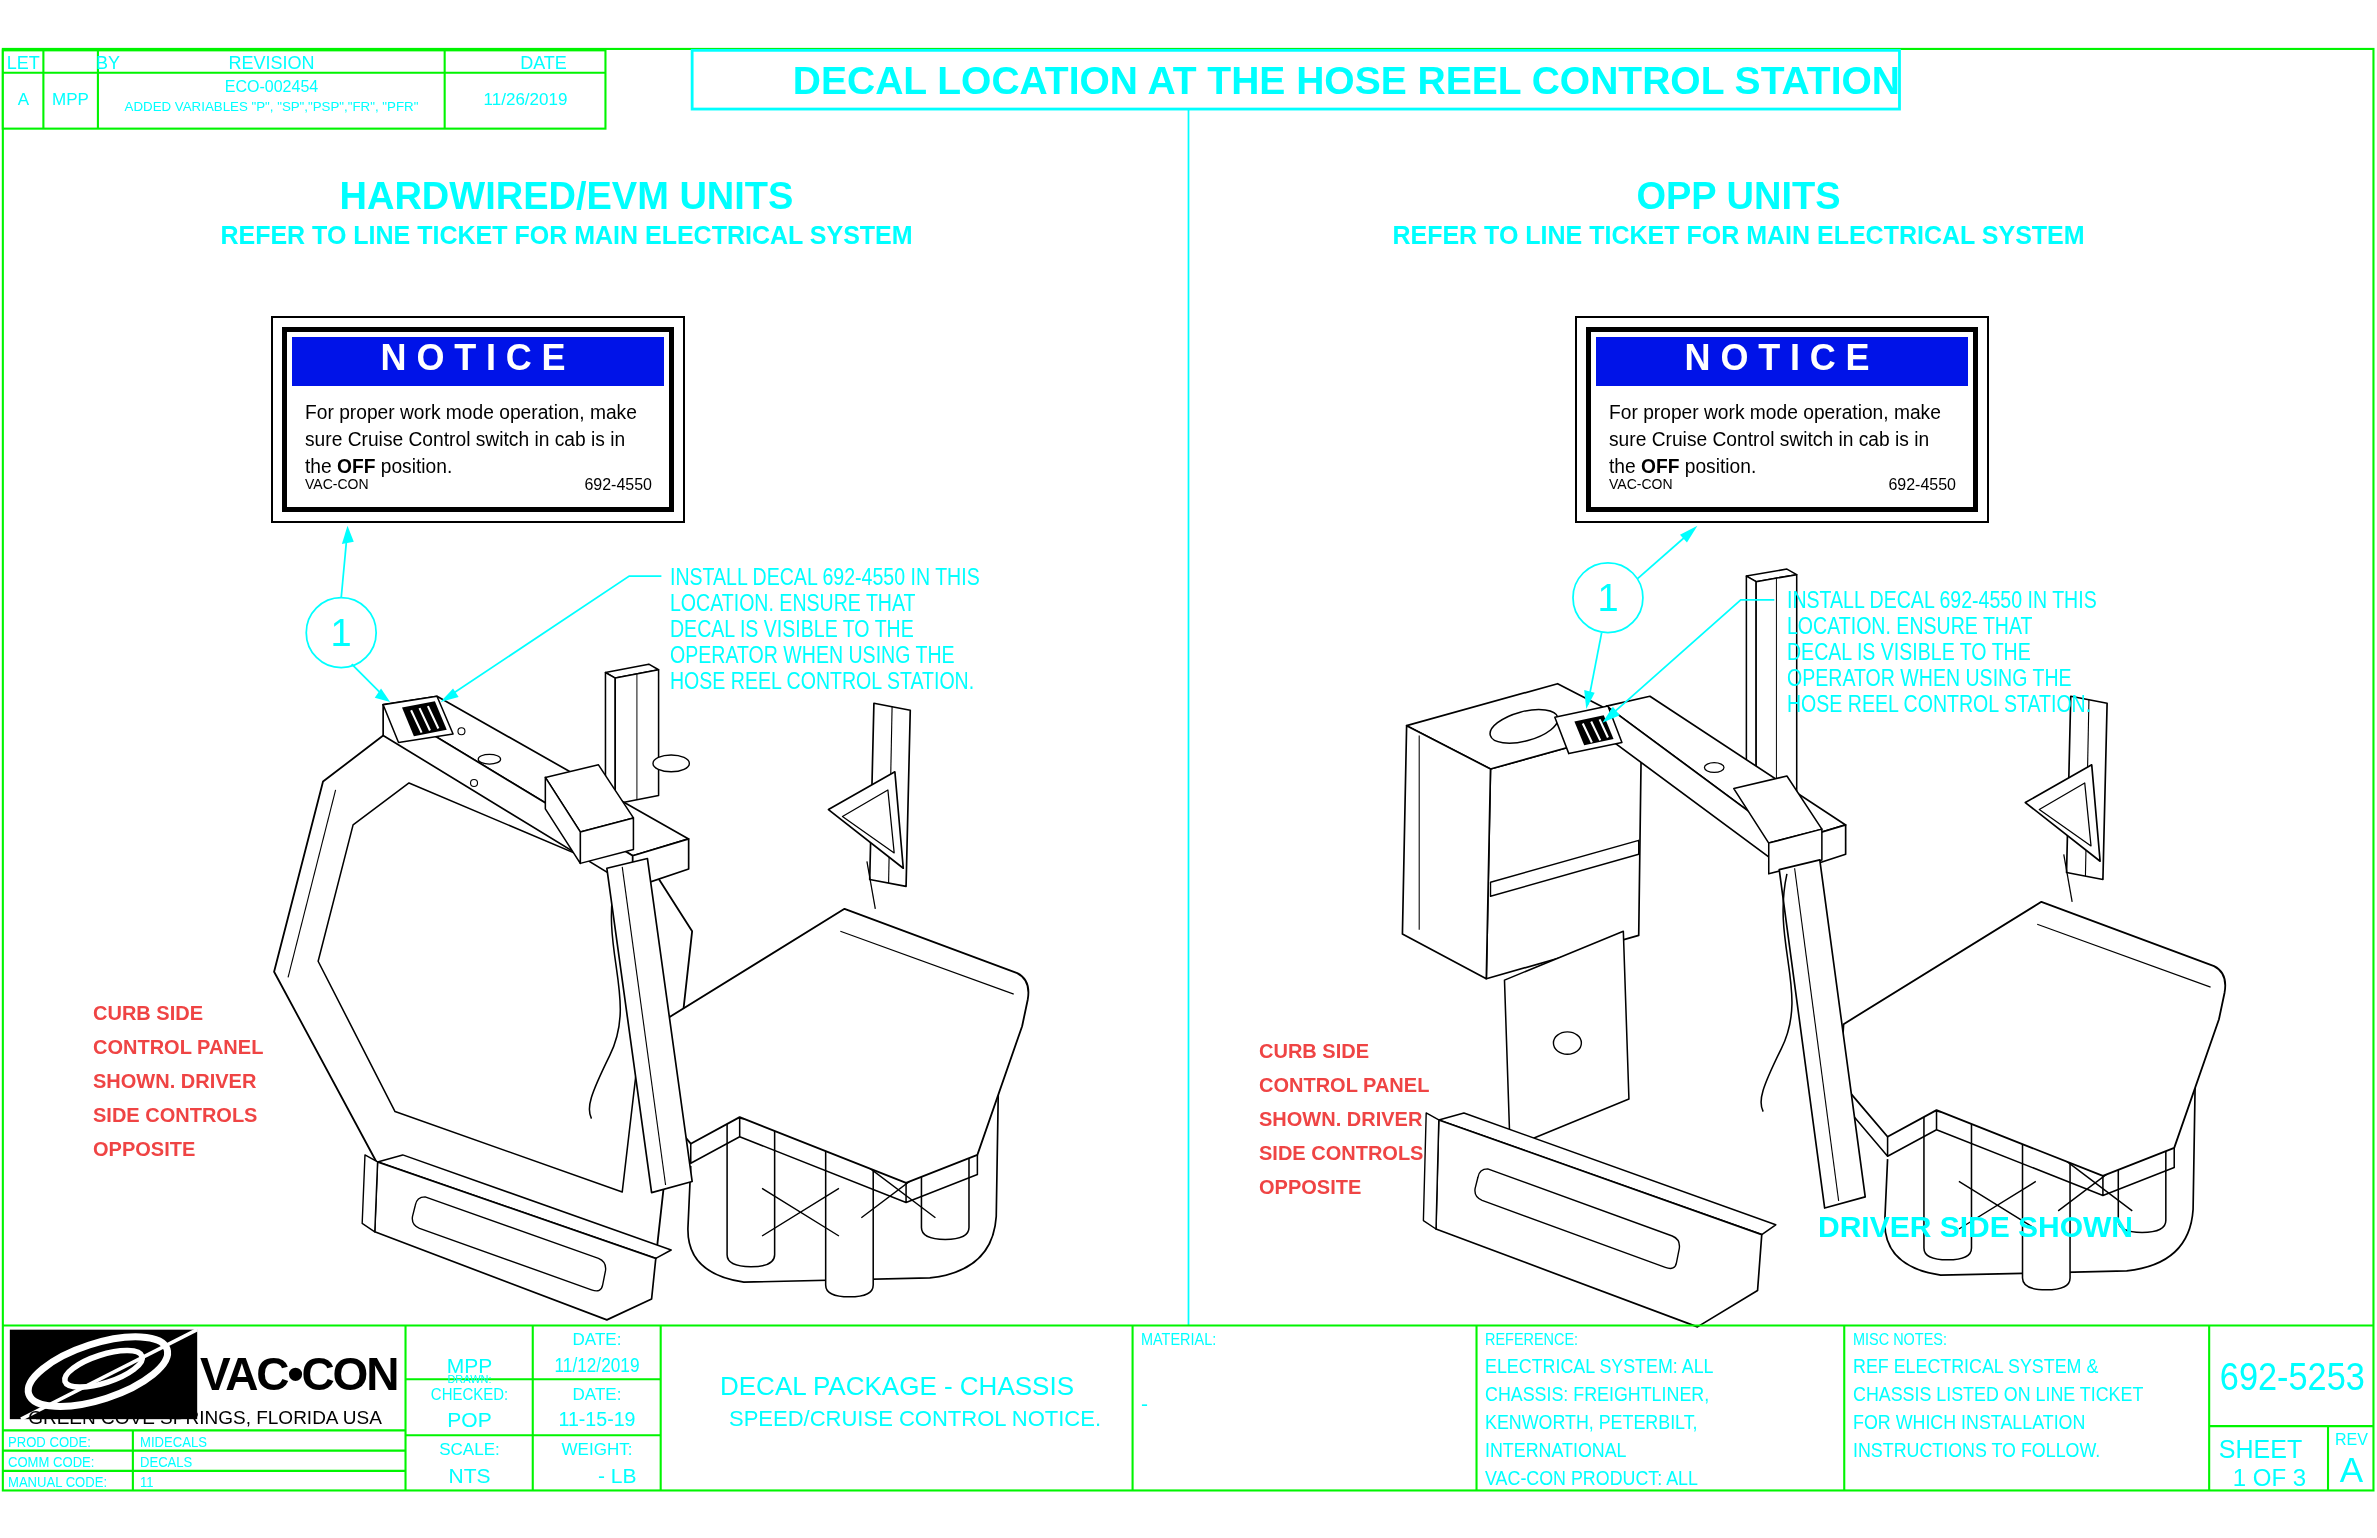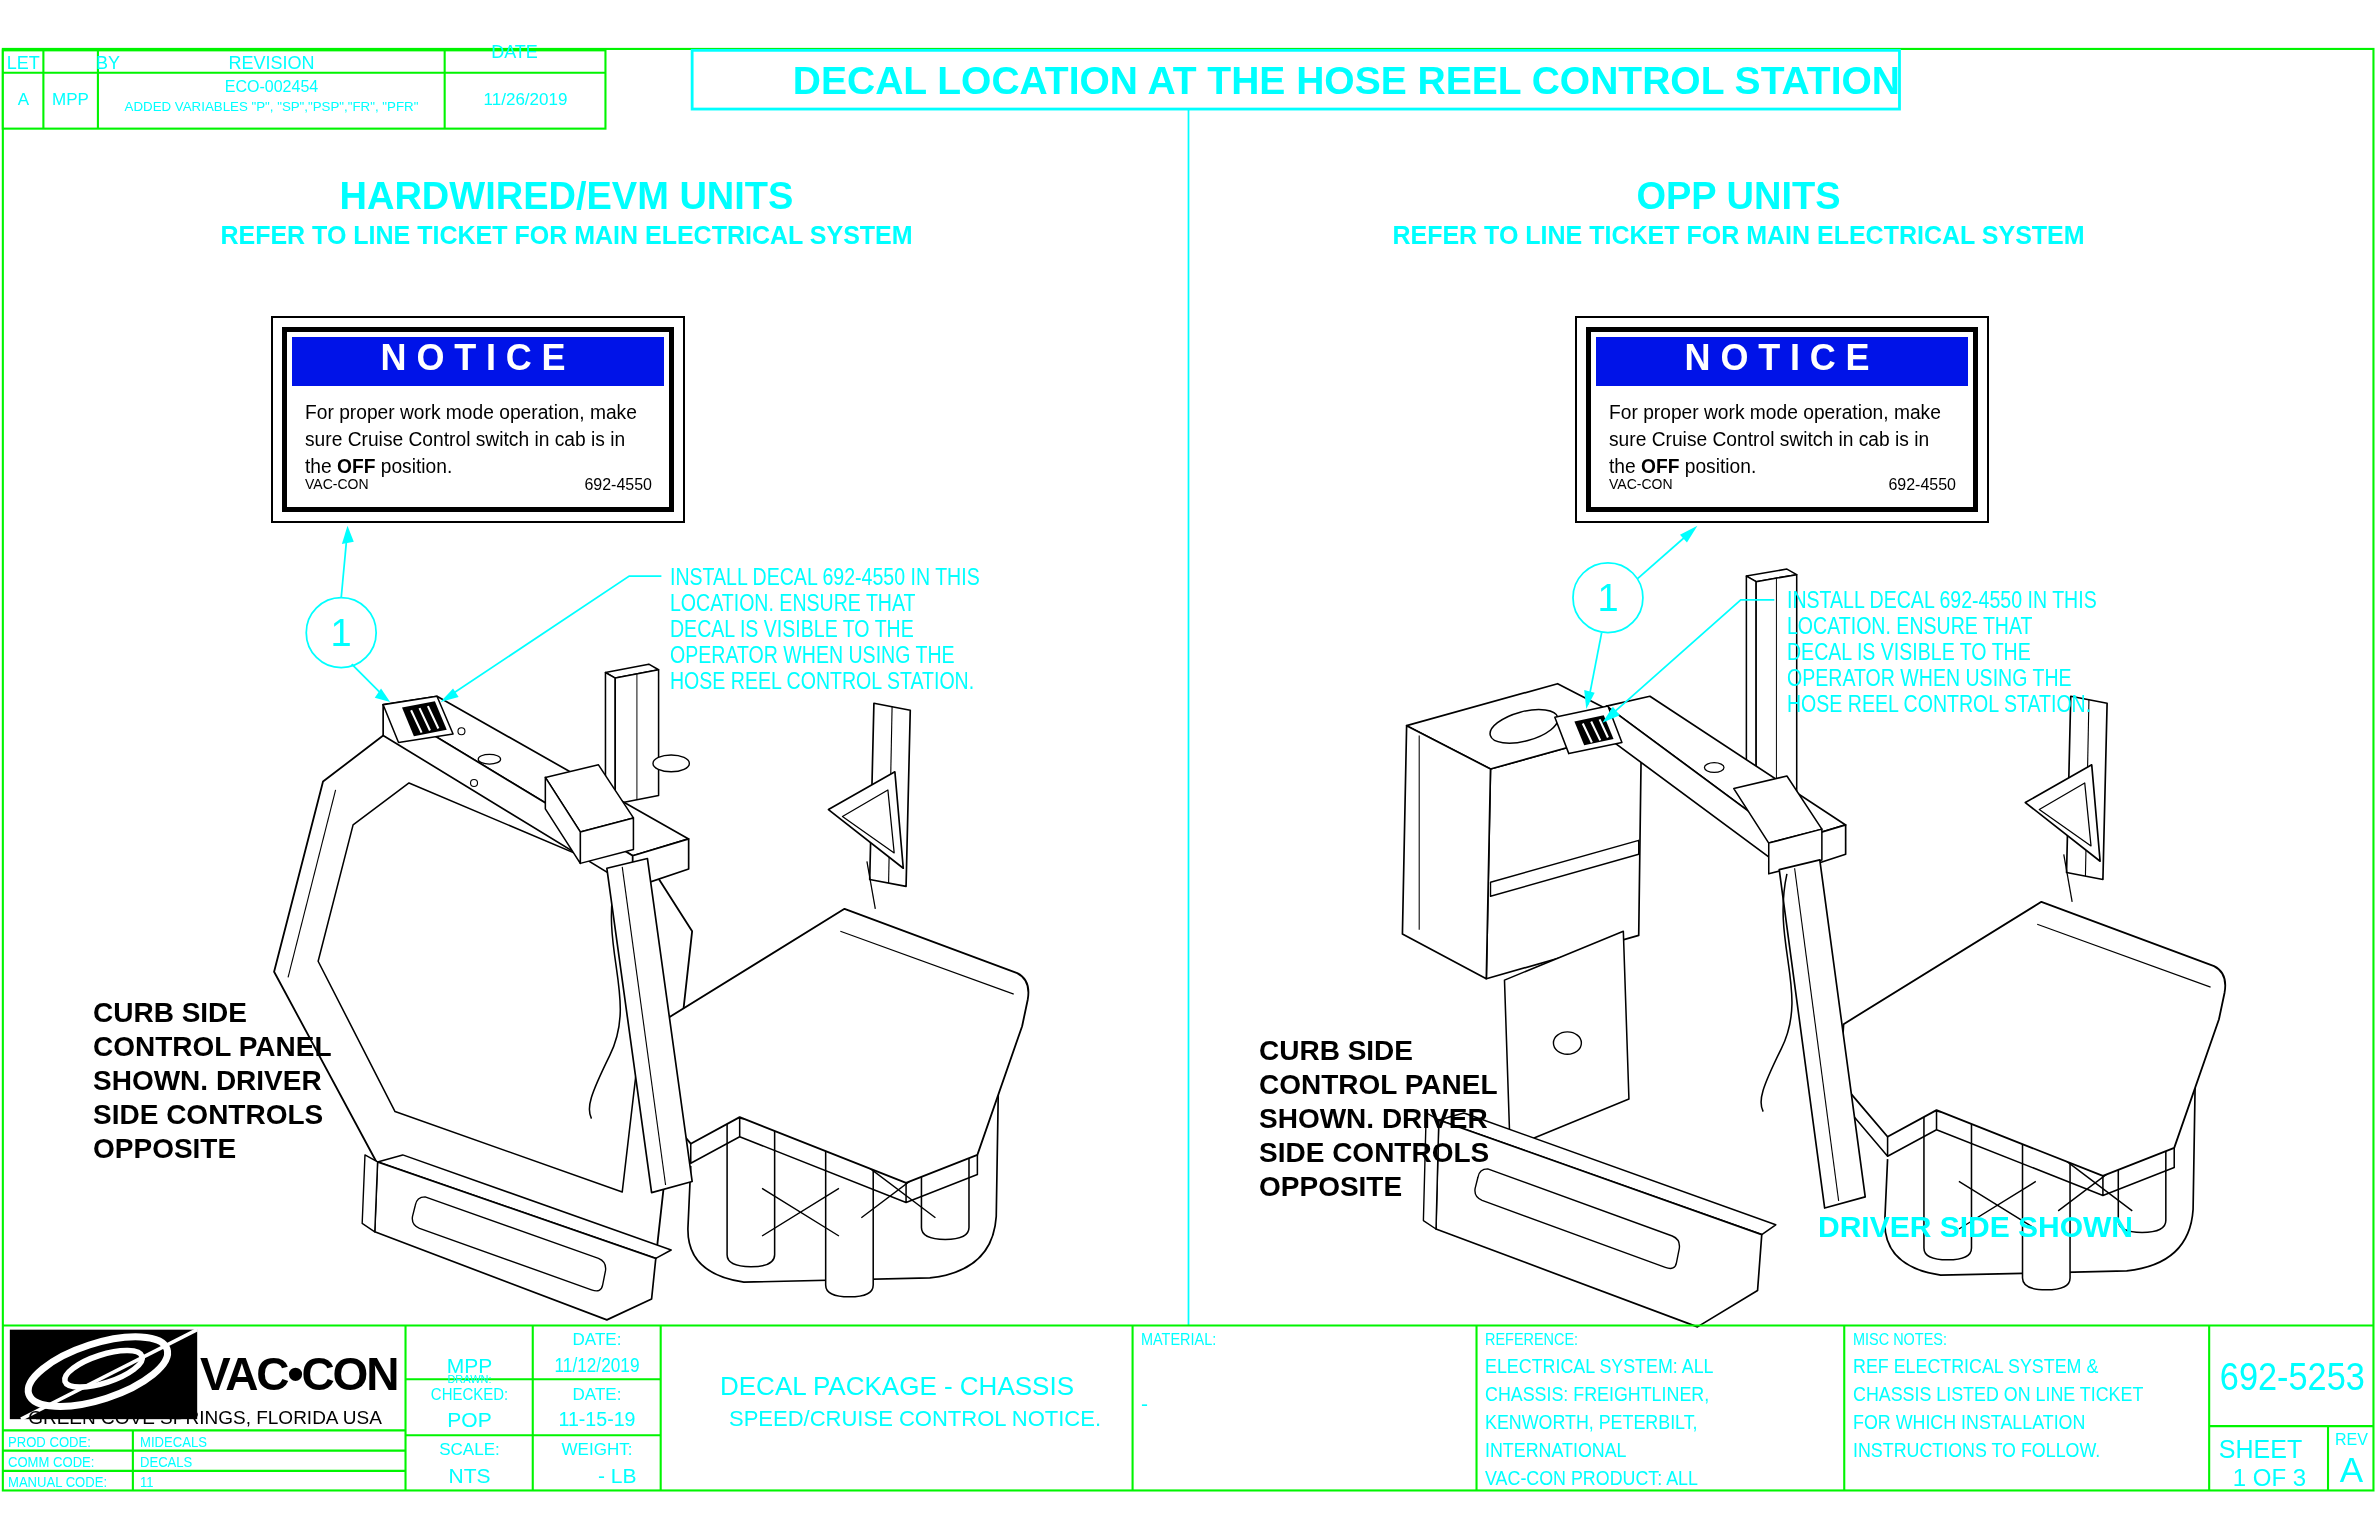--- a/index.html
+++ b/index.html
@@ -17,21 +17,21 @@
   .notice-inner{position:absolute;left:9px;top:9px;right:9px;bottom:9px;border:5.6px solid #000;}
   .notice-band{position:absolute;left:4.9px;top:4.9px;right:4.9px;height:49px;background:#0013e8;
                display:flex;align-items:flex-start;justify-content:center;}
   .notice-band span{color:#fff;font-weight:bold;font-size:36px;letter-spacing:9.8px;}
   .notice-body{position:absolute;left:18px;top:67px;right:11.2px;color:#000;font-size:20px;line-height:27px;transform:scaleX(.96);transform-origin:0 0;}
   .notice-foot{position:absolute;left:18px;right:17px;bottom:12.6px;display:flex;justify-content:space-between;color:#000;}
   .nf-brand{font-size:14px;}
   .nf-pn{font-size:16px;}
   .balloon-num{position:absolute;width:70px;text-align:center;font-size:38px;color:#00ffff;}
   .callout{position:absolute;font-size:23px;line-height:26px;color:#00ffff;}
-  .sidenote{position:absolute;font-size:28px;line-height:34px;font-weight:bold;color:#000000;}
+  .sidenote{position:absolute;font-size:20px;line-height:34px;font-weight:bold;color:#ef4444;}
 </style>
 </head>
 <body>
 
 <div id="sheet">
 
 <svg width="2377" height="1538" viewBox="0 0 3400 2200">
   <defs>
     <g id="assembly">
 
@@ -204,21 +204,21 @@
     <ellipse cx="140" cy="1962" rx="104" ry="40" fill="none" stroke="#fff" stroke-width="10" transform="rotate(-18 140 1962)"></ellipse>
     <ellipse cx="148" cy="1958" rx="58" ry="20" fill="none" stroke="#fff" stroke-width="8" transform="rotate(-18 148 1958)"></ellipse>
     <path d="M30,2030 L282,1902" stroke="#fff" stroke-width="5"></path>
   </g>
 </svg>
 
 <div>
   <div class="t ctr" style="left:2.8px;top:53px;width:41px;font-size:18px;">LET</div>
   <div class="t ctr" style="left:43px;top:53px;width:77px;font-size:18px;text-align:right;">BY</div>
   <div class="t ctr" style="left:98px;top:53px;width:347px;font-size:18px;">REVISION</div>
-  <div class="t ctr" style="left:445px;top:42px;width:139px;font-size:18px;">DATE</div>
+  <div class="t ctr" style="left:445px;top:53px;width:139px;font-size:18px;padding-left:29px;">DATE</div>
   <div class="t ctr" style="left:2.8px;top:90px;width:41px;font-size:17px;">A</div>
   <div class="t ctr" style="left:43px;top:90px;width:55px;font-size:17px;">MPP</div>
   <div class="t ctr" style="left:98px;top:78px;width:347px;font-size:16px;">ECO-002454</div>
   <div class="t ctr" style="left:98px;top:99px;width:347px;font-size:13.3px;">ADDED VARIABLES "P", "SP","PSP","FR", "PFR"</div>
   <div class="t ctr" style="left:445px;top:90px;width:161px;font-size:17px;">11/26/2019</div>
 </div>
 
 <div class="t b ctr" style="left:692px;top:59px;width:1208px;font-size:39px;text-align:right;">DECAL LOCATION AT THE HOSE REEL CONTROL STATION</div>
 
 <div class="t b ctr" style="left:217px;top:175px;width:699px;font-size:38px;">HARDWIRED/EVM UNITS</div>

